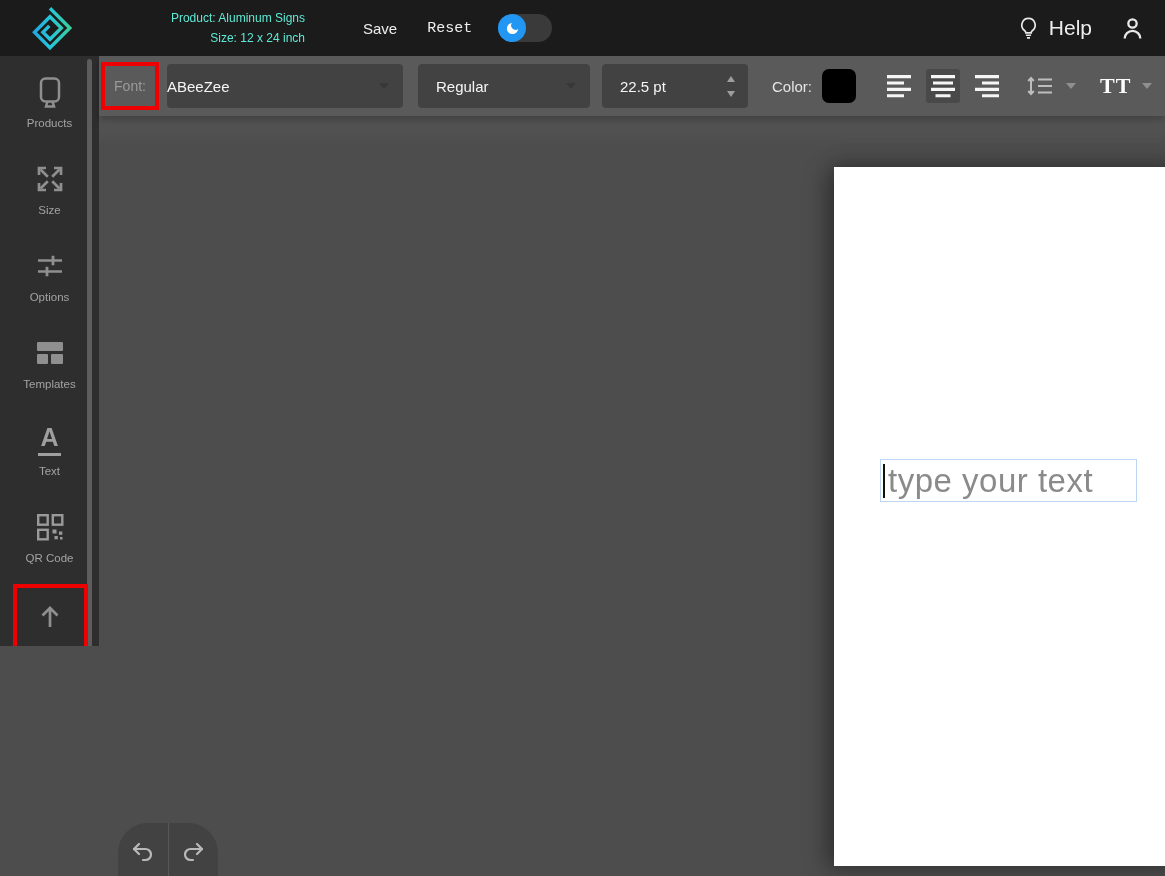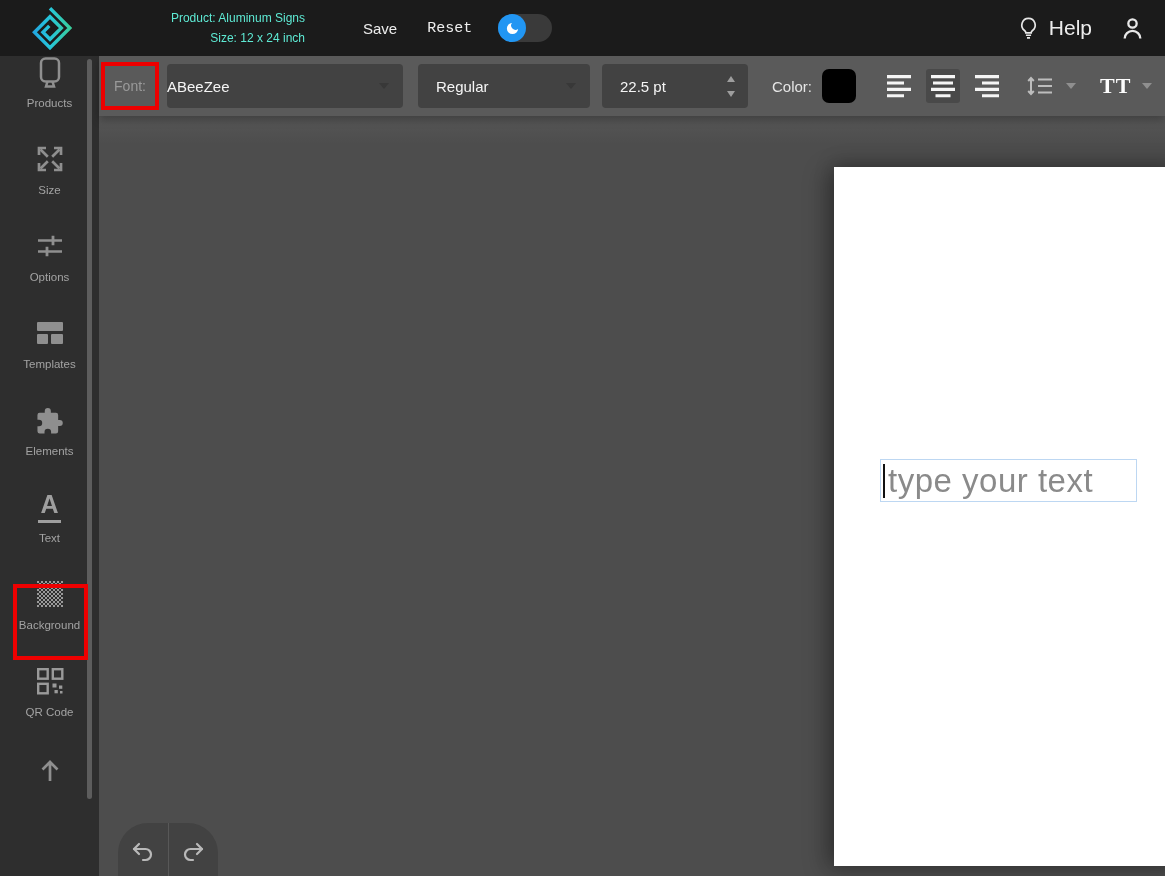--- a/index.html
+++ b/index.html
@@ -64,22 +64,22 @@
   .align-btn { width:34px; height:34px; display:flex; align-items:center; justify-content:center; cursor:pointer; border-radius:3px; }
   .align-btn.selected { background:#494949; }
   .lh-group { margin-left:22px; display:flex; align-items:center; cursor:pointer; }
   .lh-group .caret-down { margin-left:12px; border-top-color:#8f8f8f; }
   .case-group { margin-left:24px; display:flex; align-items:center; cursor:pointer; }
   .case-label { color:#fdfdfd; font-family:"Liberation Serif", serif; font-weight:bold; font-size:22px; letter-spacing:1px; }
   .case-group .caret-down { margin-left:11px; border-top-color:#8f8f8f; }
 
   
   .sidebar {
-    position:absolute; left:0; top:56px; width:99px; height:820px;
-    background:#2e2e2e; overflow:hidden; z-index:10; 
+    position:absolute; left:0; top:56px; width:99px; height:590px;
+    background:#2e2e2e; overflow:hidden; z-index:10; padding-top:20px;
   }
   .side-item {
     height:87px; display:flex; flex-direction:column; align-items:center; cursor:pointer;
   }
   .side-icon { height:32px; display:flex; align-items:center; justify-content:center; position:relative; }
   .side-label { margin-top:9px; font-size:11.5px; color:#a3a3a3; text-align:center; }
   .badge {
     position:absolute; left:16px; top:-8px; background:#b5122e; color:#ffffff;
     font-size:11px; font-weight:bold; padding:3px 7px; border-radius:10px; white-space:nowrap;
   }
@@ -260,50 +260,28 @@
     <div class="side-icon">
       <svg width="30" height="26" viewBox="0 0 30 26">
         <rect x="2" y="2" width="26" height="9" rx="1" fill="#8f8f8f"></rect>
         <rect x="2" y="14" width="11" height="10" rx="1" fill="#8f8f8f"></rect>
         <rect x="16" y="14" width="12" height="10" rx="1" fill="#8f8f8f"></rect>
       </svg>
     </div>
     <div class="side-label">Templates</div>
   </div>
 
-  <div class="side-item">
-    <div class="side-icon">
-      <svg width="28" height="28" viewBox="0 0 23 23">
-        <path d="M19.5 11.5h-1.3V7.3a1.8 1.8 0 0 0-1.8-1.8h-4.2V4.2a2.5 2.5 0 0 0-5 0v1.3H3a1.8 1.8 0 0 0-1.8 1.8v4h1.2a2.7 2.7 0 0 1 0 5.4H1.2v4A1.8 1.8 0 0 0 3 22.5h4V21.3a2.7 2.7 0 0 1 5.4 0v1.2h4a1.8 1.8 0 0 0 1.8-1.8v-4.2h1.3a2.5 2.5 0 0 0 0-5z" fill="#8f8f8f"></path>
-      </svg>
-    </div>
-    <div class="side-label">Elements</div>
-  </div>
 
   <div class="side-item">
     <div class="side-icon">
       <span class="text-glyph">A</span>
     </div>
     <div class="side-label">Text</div>
   </div>
 
-  <div class="side-item">
-    <div class="side-icon">
-      <svg width="26" height="26" viewBox="0 0 26 26">
-        <defs>
-          <pattern id="chk" width="4" height="4" patternUnits="userSpaceOnUse">
-            <rect width="2" height="2" fill="#9a9a9a"></rect>
-            <rect x="2" y="2" width="2" height="2" fill="#9a9a9a"></rect>
-          </pattern>
-        </defs>
-        <rect width="26" height="26" fill="url(#chk)"></rect>
-      </svg>
-    </div>
-    <div class="side-label">Background</div>
-  </div>
 
   <div class="side-item">
     <div class="side-icon">
       <svg width="30" height="30" viewBox="0 0 30 30">
         <rect x="3.2" y="3.2" width="9.5" height="9.5" fill="none" stroke="#9a9a9a" stroke-width="2.4"></rect>
         <rect x="17.8" y="3.2" width="9.5" height="9.5" fill="none" stroke="#9a9a9a" stroke-width="2.4"></rect>
         <rect x="3.2" y="17.8" width="9.5" height="9.5" fill="none" stroke="#9a9a9a" stroke-width="2.4"></rect>
         <rect x="17.5" y="17.5" width="4" height="4" fill="#9a9a9a"></rect>
         <rect x="24" y="19.5" width="3.3" height="3.3" fill="#9a9a9a"></rect>
         <rect x="19.5" y="24" width="3.3" height="3.3" fill="#9a9a9a"></rect>

